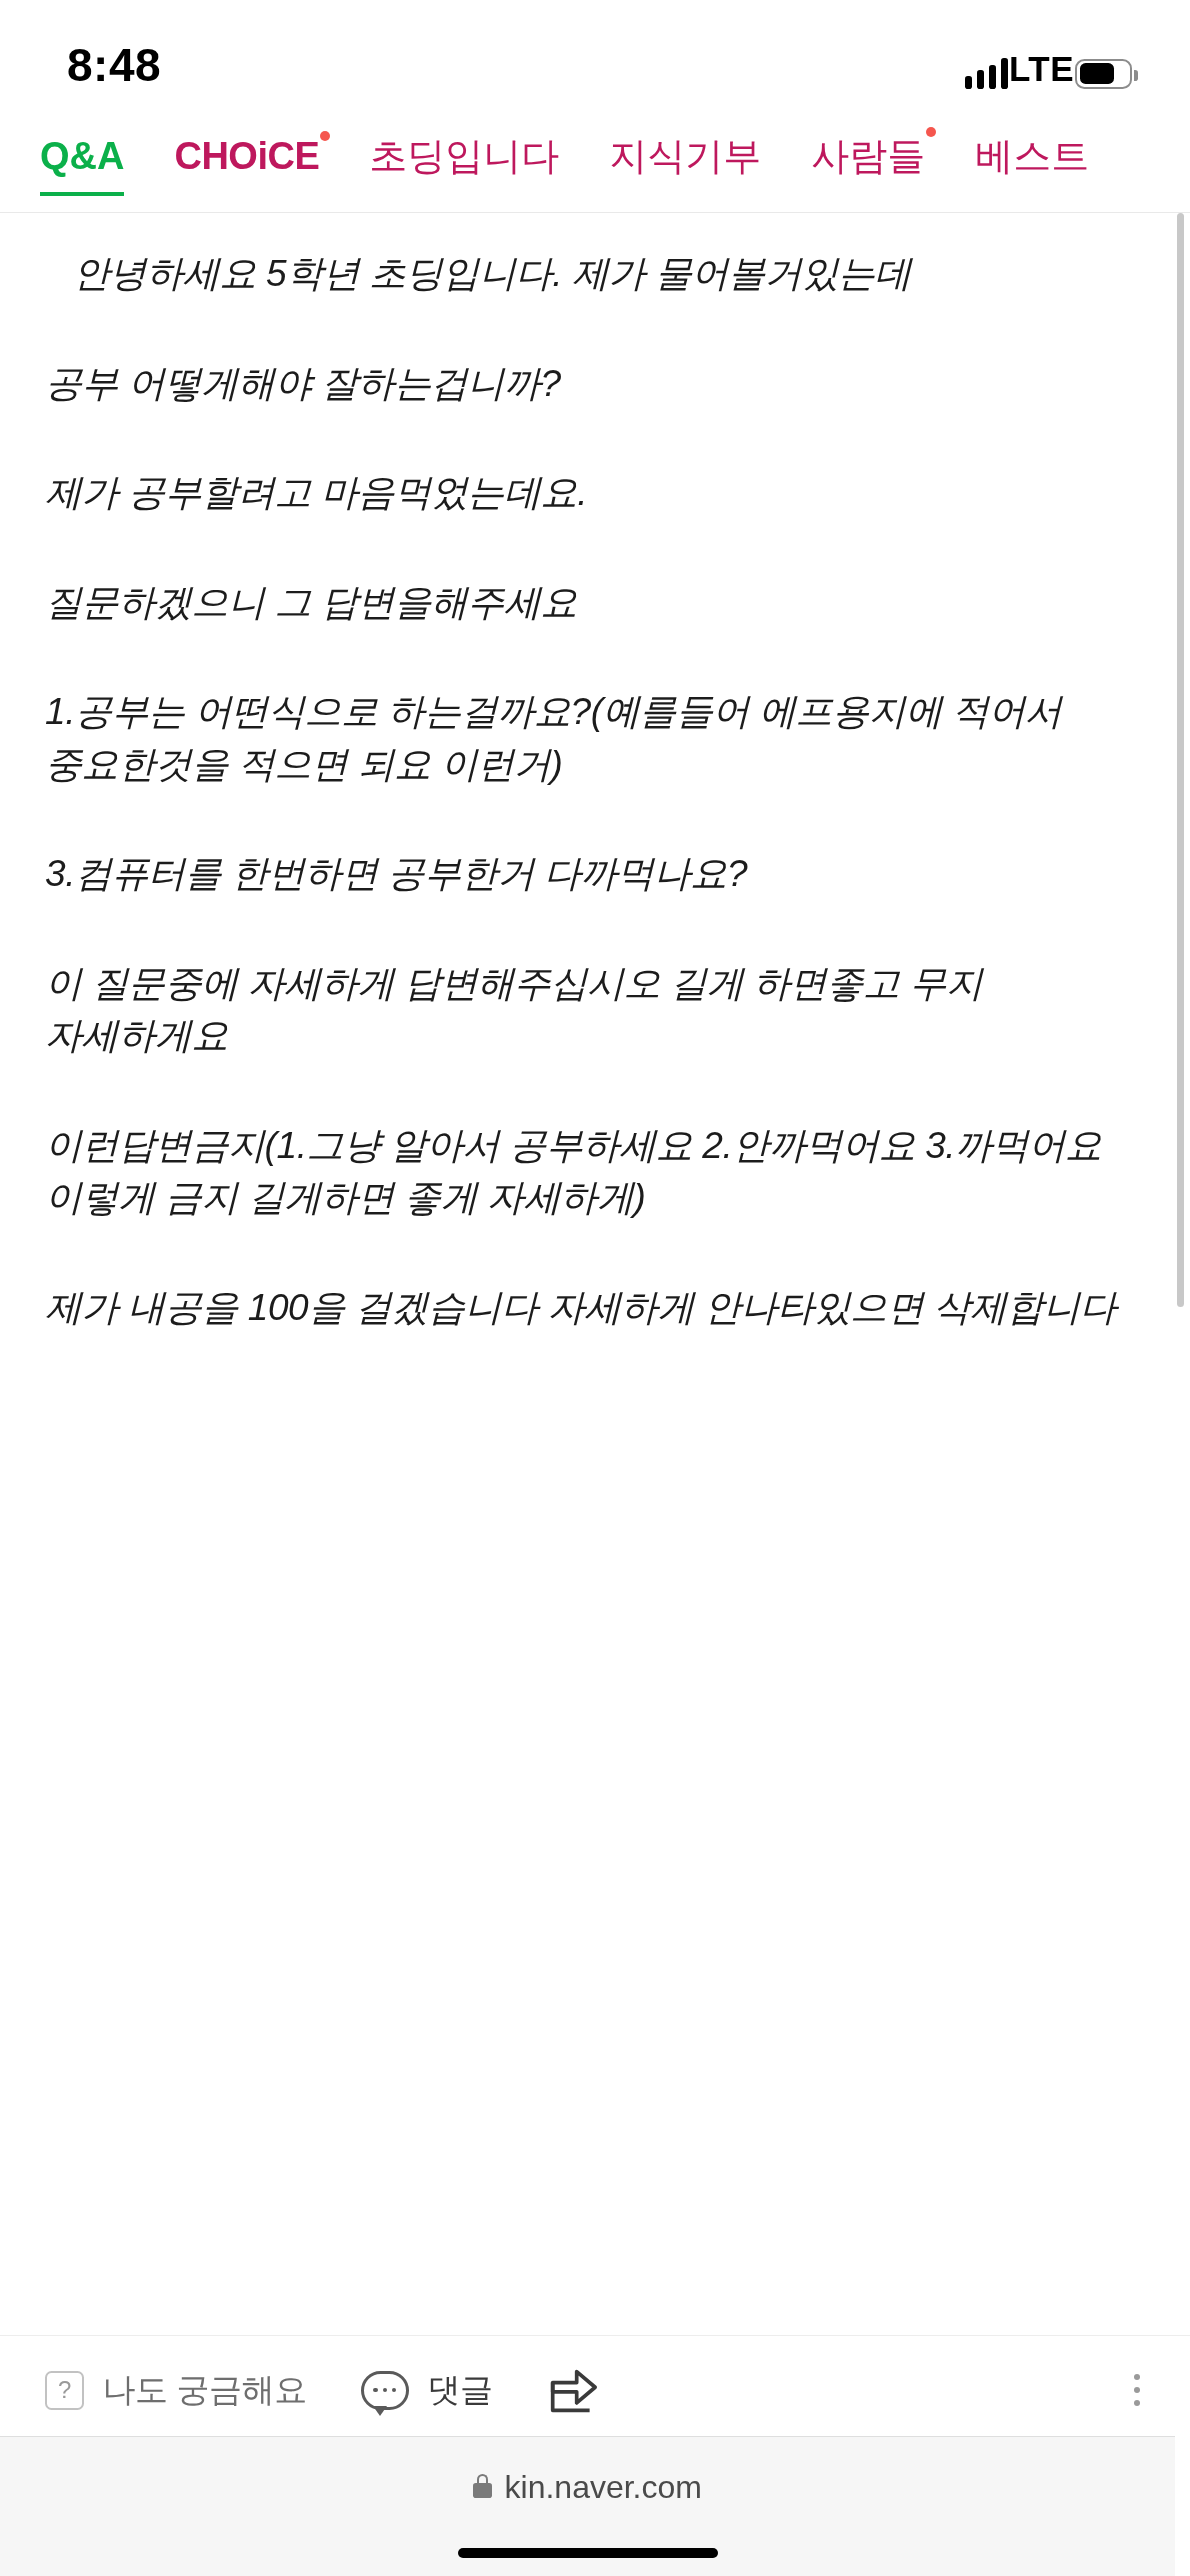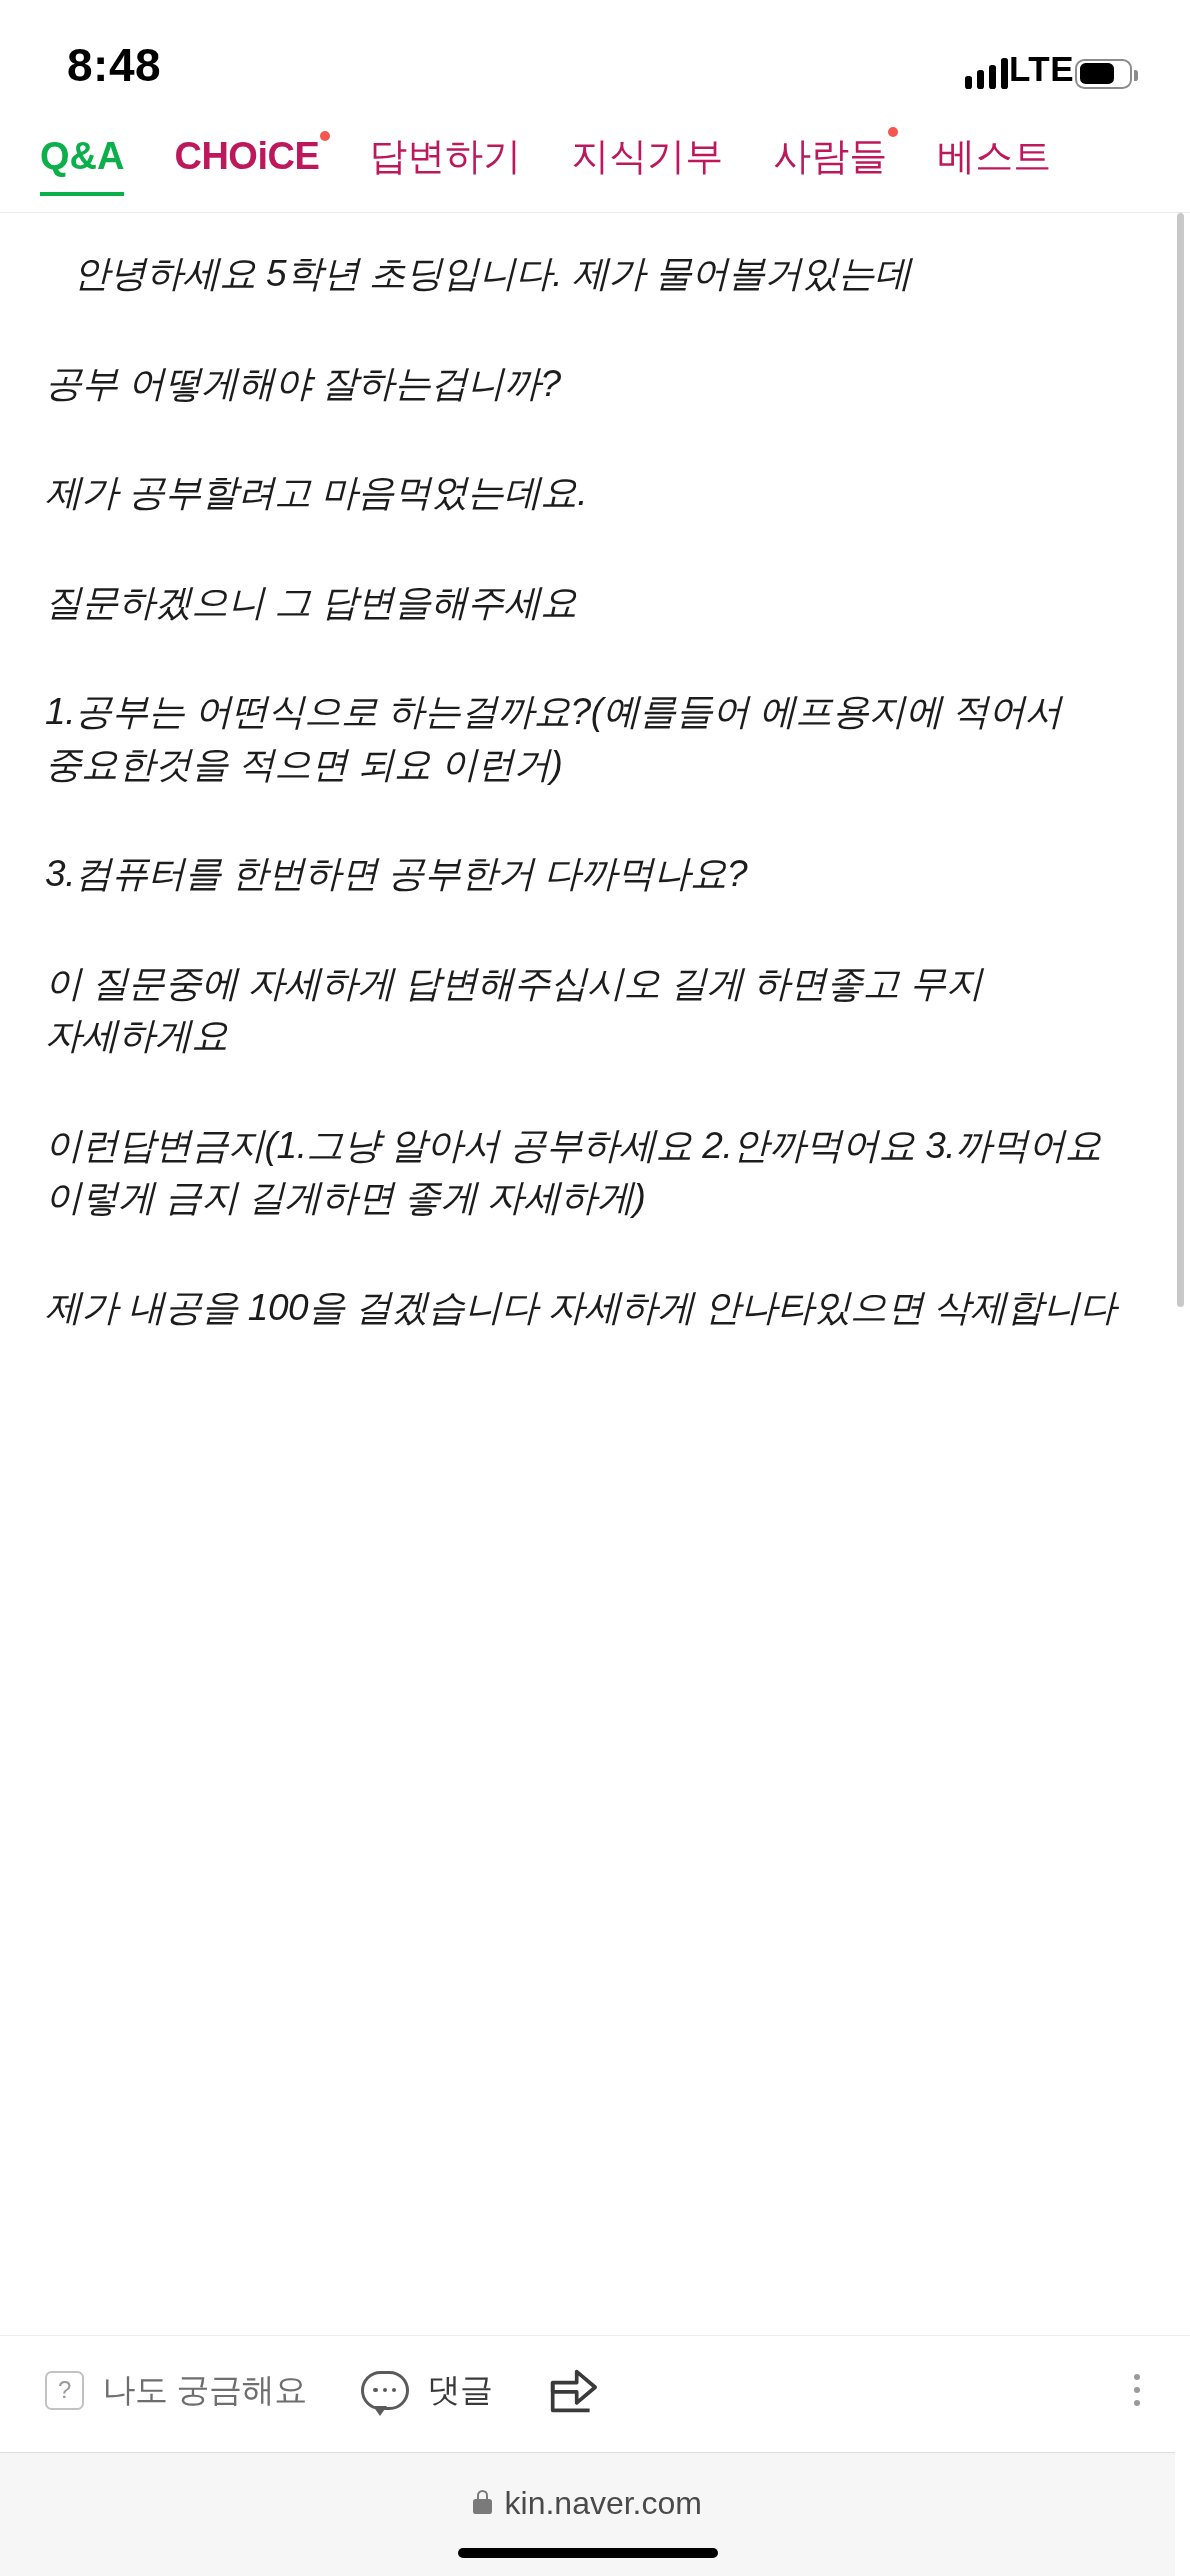--- a/index.html
+++ b/index.html
@@ -244,21 +244,21 @@
     background: #9a9a9a;
     display: block;
   }
 
   
   .browser-bar {
     position: absolute;
     left: 0;
     right: 16px;
     bottom: 0;
-    height: 124px;
+    height: 140px;
     background: #f6f6f6;
     border-top: 1.9px solid #dedede;
     display: flex;
     align-items: flex-start;
     justify-content: center;
     padding-top: 32px;
     box-sizing: border-box;
   }
   .url-row {
     display: flex;
@@ -320,21 +320,21 @@
 
 <div class="tab-bar">
   <div class="tab active">
     <span>Q&amp;A</span>
   </div>
   <div class="tab tab-choice">
     <span>CHOiCE</span>
     <span class="dot"></span>
   </div>
   <div class="tab">
-    <span>답변하기</span>
+    <span>초딩입니다</span>
   </div>
   <div class="tab">
     <span>지식기부</span>
   </div>
   <div class="tab">
     <span>사람들</span>
     <span class="dot"></span>
   </div>
   <div class="tab">
     <span>베스트</span>

